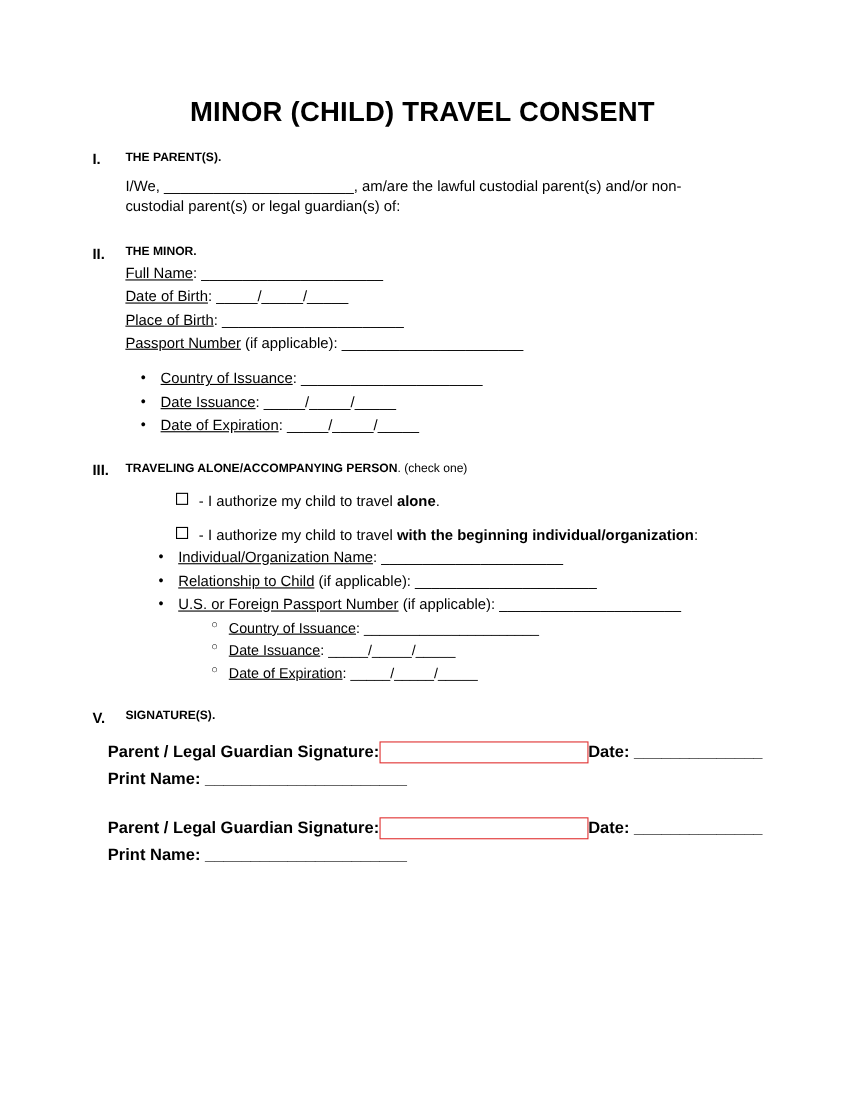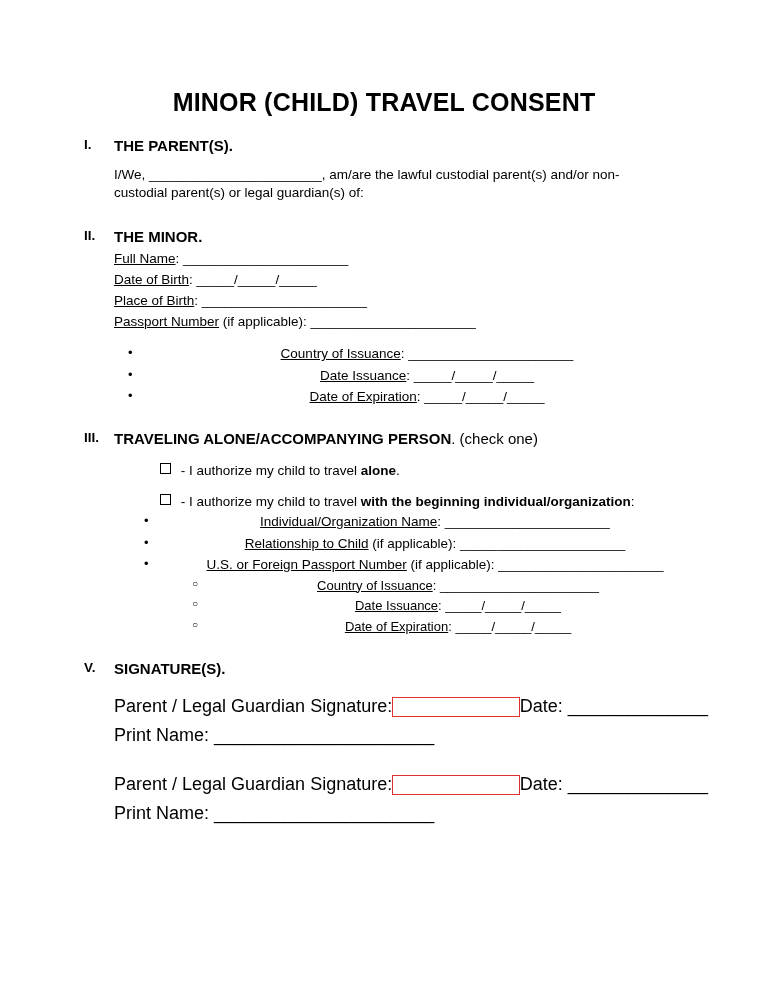--- a/index.html
+++ b/index.html
@@ -36,21 +36,21 @@
     position: relative;
   }
   .sec-num {
     position: absolute;
     left: 84px;
     top: 0;
     font-weight: bold;
     font-size: 13.5px;
   }
   .sec-head {
-    font-size: 15px;
+    font-size: 11px;
     font-weight: bold;
     margin-left: 30px;
   }
   .sec-head .normal {
     font-weight: normal;
   }
   .body-text {
     font-size: 13.5px;
     line-height: 1.35;
     margin-left: 30px;
@@ -63,21 +63,20 @@
     font-size: 13.5px;
     line-height: 1.55;
   }
   .field-list div { white-space: nowrap; }
   ul.bullets {
     list-style: none;
     margin: 10px 0 0 0;
     padding: 0 0 0 62px;
     font-size: 13.5px;
     line-height: 1.6;
-    text-align: center;
   }
   ul.bullets > li {
     position: relative;
     padding-left: 0;
   }
   ul.bullets > li::before {
     content: "\2022";
     position: absolute;
     left: -18px;
     top: 0;
@@ -108,24 +107,25 @@
   .cbox {
     display: inline-block;
     width: 9px;
     height: 9px;
     border: 1px solid #000;
     margin-right: 6px;
     vertical-align: 1px;
   }
   .bold { font-weight: bold; }
   .sig-block {
-    margin-left: 30px;
+    margin-left: 14px;
     margin-top: 16px;
-    font-size: 18px;
+    font-size: 15px;
     line-height: 1.5;
+    font-weight: bold;
   }
   .sig-row {
     display: flex;
     align-items: center;
     white-space: nowrap;
   }
   .sig-field {
     display: inline-block;
     width: 188px;
     height: 18px;

